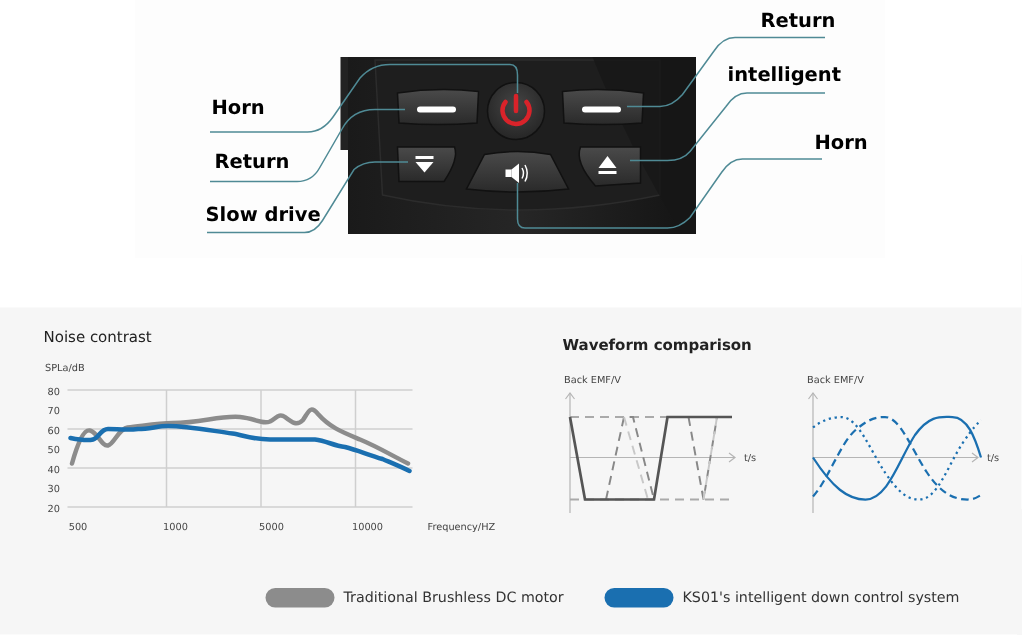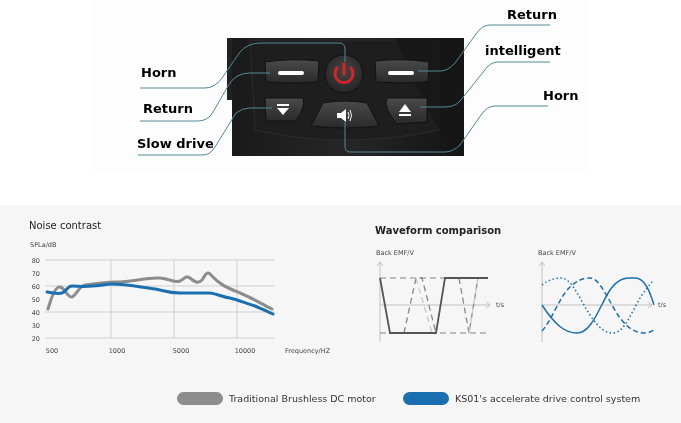--- a/index.html
+++ b/index.html
@@ -170,14 +170,14 @@
     <path d="M542 285 C548 280 555 278 561 278 C572 278 580 300 590 315 C600 330 606 333 613 333 C625 333 632 310 642 295 C648 286 652 282 654 280" stroke-dasharray="1.5 2.5"></path>
   </g>
 </svg>
 
 <div class="legend" style="left:145px;">
   <span class="sw" style="background:#8c8c8c;"></span>
   <span>Traditional Brushless DC motor</span>
 </div>
 <div class="legend" style="left:371px;">
   <span class="sw" style="background:#1a6fb0;"></span>
-  <span>KS01's accelerate drive control system</span>
+  <span>KS01's intelligent down control system</span>
 </div>
 
 </body></html>

